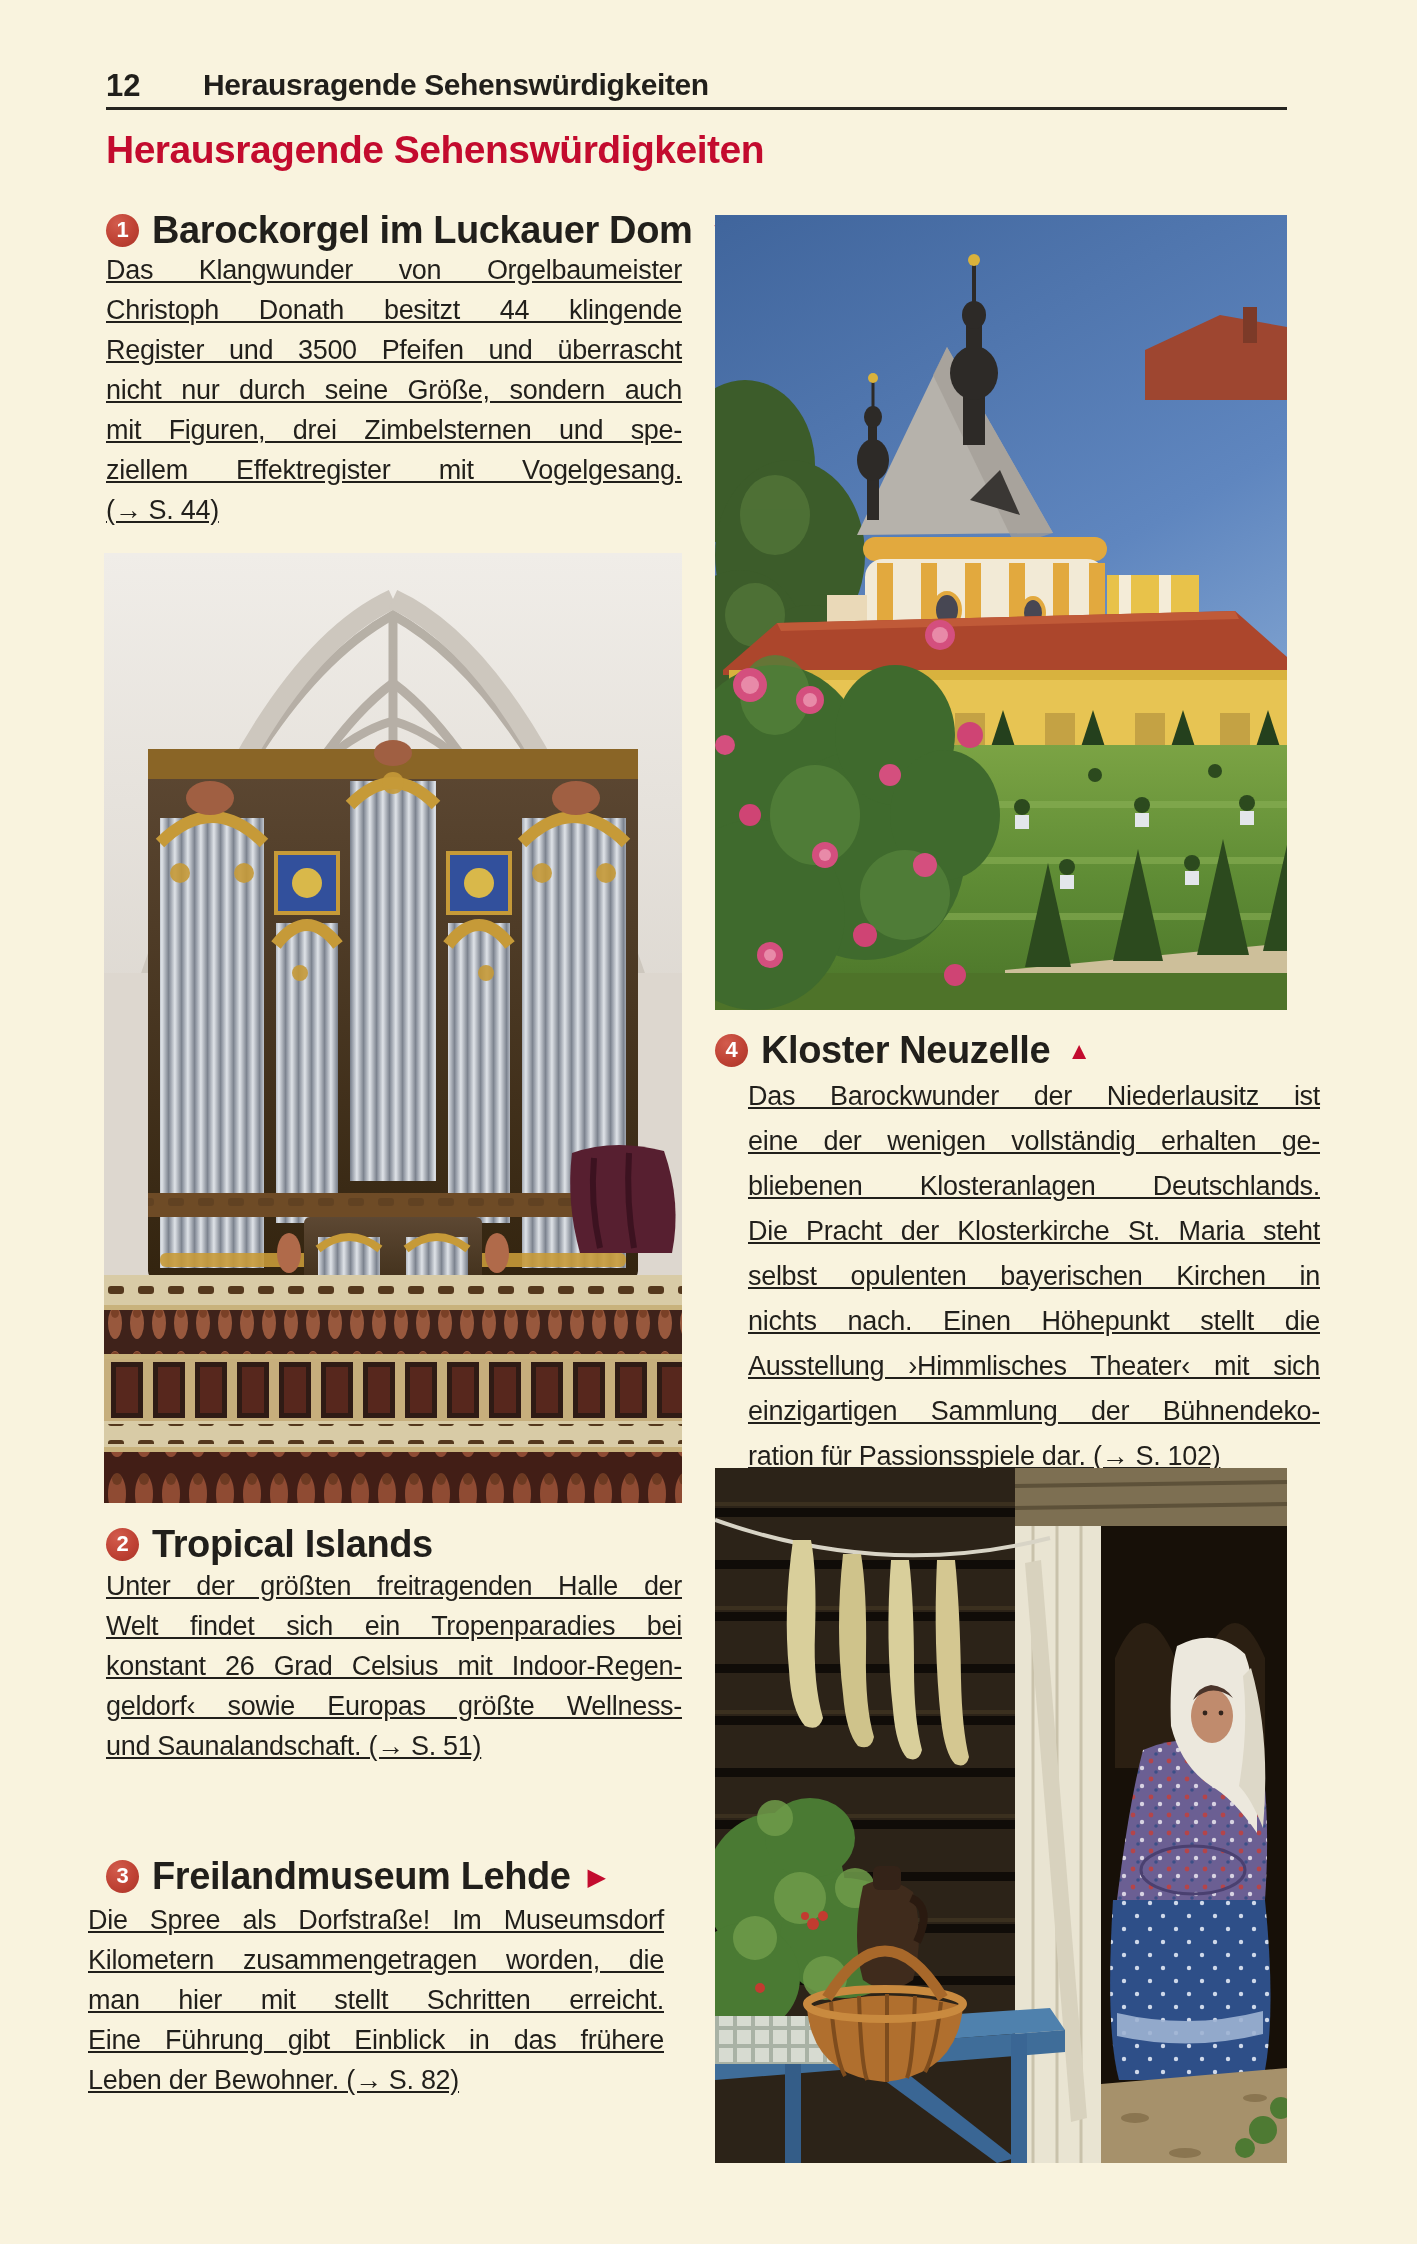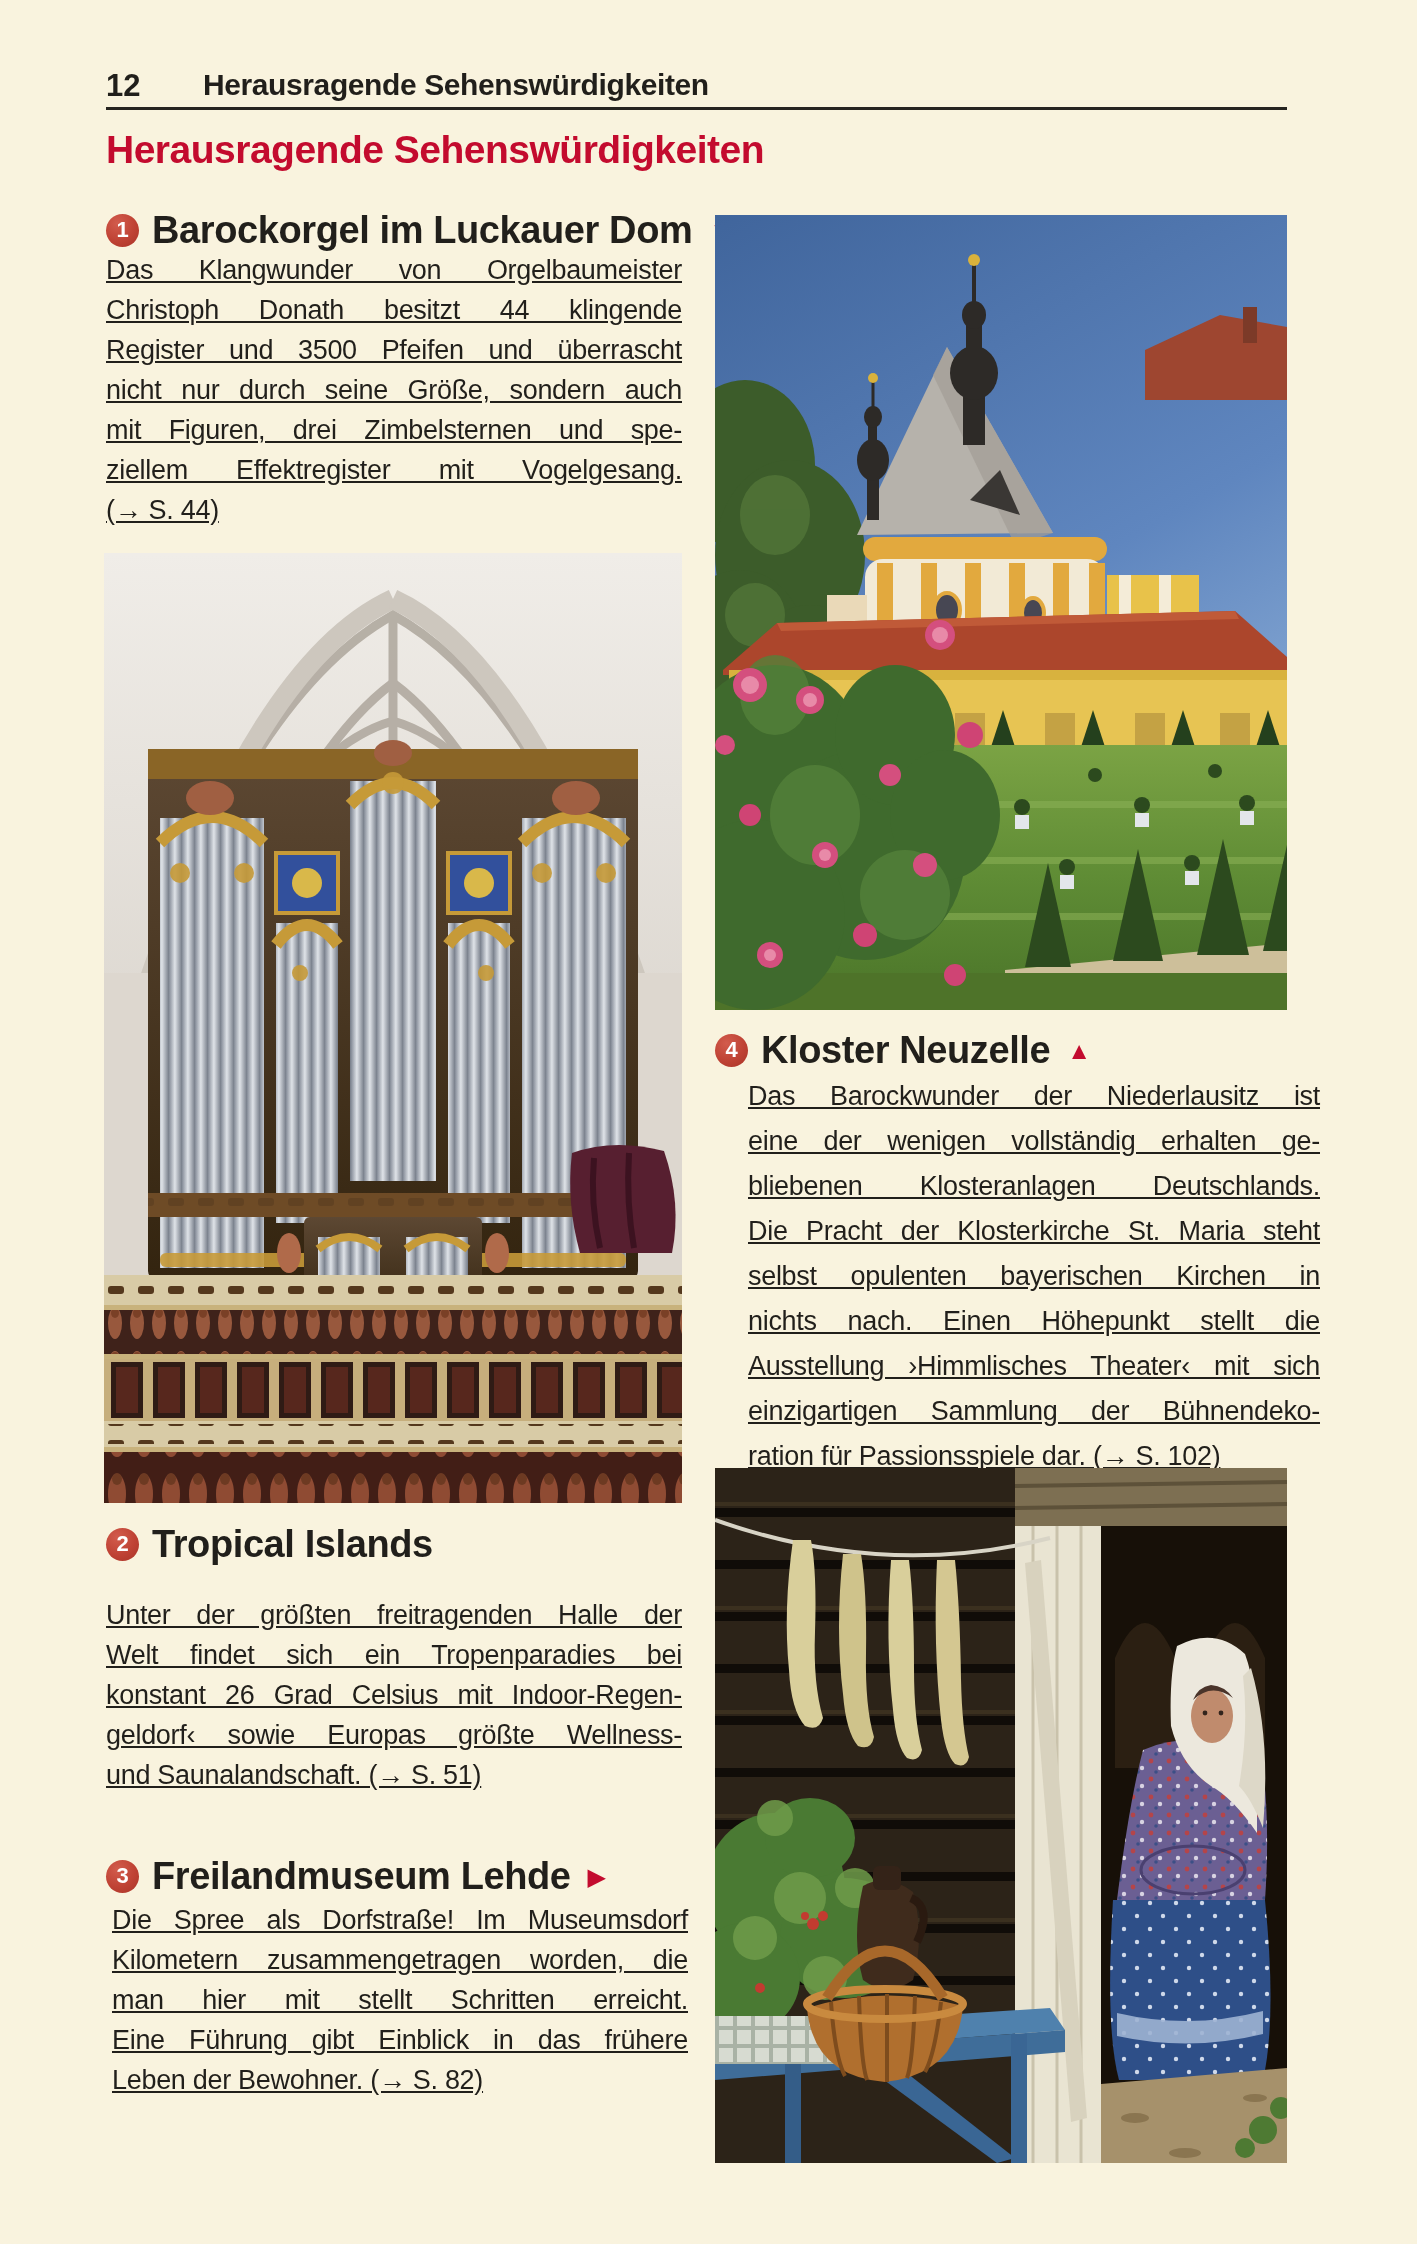--- a/index.html
+++ b/index.html
@@ -178,34 +178,34 @@
       <path d="M468,600 Q462,650 476,700 L568,700 Q578,650 560,598 Q510,585 468,600 Z" fill="#571f30"></path>
       <path d="M490,605 Q486,650 496,695 M525,600 Q522,650 530,695" stroke="#3c1220" stroke-width="6" fill="none"></path>
     </svg>
   </div>
 
   <div class="sech" style="left:106px;top:1526px;">
     <span class="badge">2</span>
     <span class="sectitle">Tropical Islands</span>
     <span class="arrow"></span>
   </div>
-  <div class="body lines-l" style="left:106px;top:1566px;width:576px;margin-top:29px;">
+  <div class="body lines-l" style="left:106px;top:1566px;width:576px;">
       <div class="bl">Unter der größten freitragenden Halle der</div>
       <div class="bl">Welt findet sich ein Tropenparadies bei</div>
       <div class="bl">konstant 26 Grad Celsius mit Indoor-Regen-</div>
       <div class="bl">geldorf‹ sowie Europas größte Wellness-</div>
       <div class="bl last">und Saunalandschaft. (→ S. 51)</div>
     </div>
 
   <div class="sech" style="left:106px;top:1858px;">
     <span class="badge">3</span>
     <span class="sectitle">Freilandmuseum Lehde</span>
     <span class="arrow">▶</span>
   </div>
-  <div class="body lines-l" style="left:112px;top:1900px;width:576px;">
+  <div class="body lines-l" style="left:88px;top:1900px;width:576px;">
       <div class="bl">Die Spree als Dorfstraße! Im Museumsdorf</div>
       <div class="bl">Kilometern zusammengetragen worden, die</div>
       <div class="bl">man hier mit stellt Schritten erreicht.</div>
       <div class="bl">Eine Führung gibt Einblick in das frühere</div>
       <div class="bl last">Leben der Bewohner. (→ S. 82)</div>
     </div>
 
   <div class="ph" style="left:715px;top:215px;width:572px;height:795px;">
     <svg viewBox="0 0 572 795" preserveAspectRatio="none">
       <defs>

